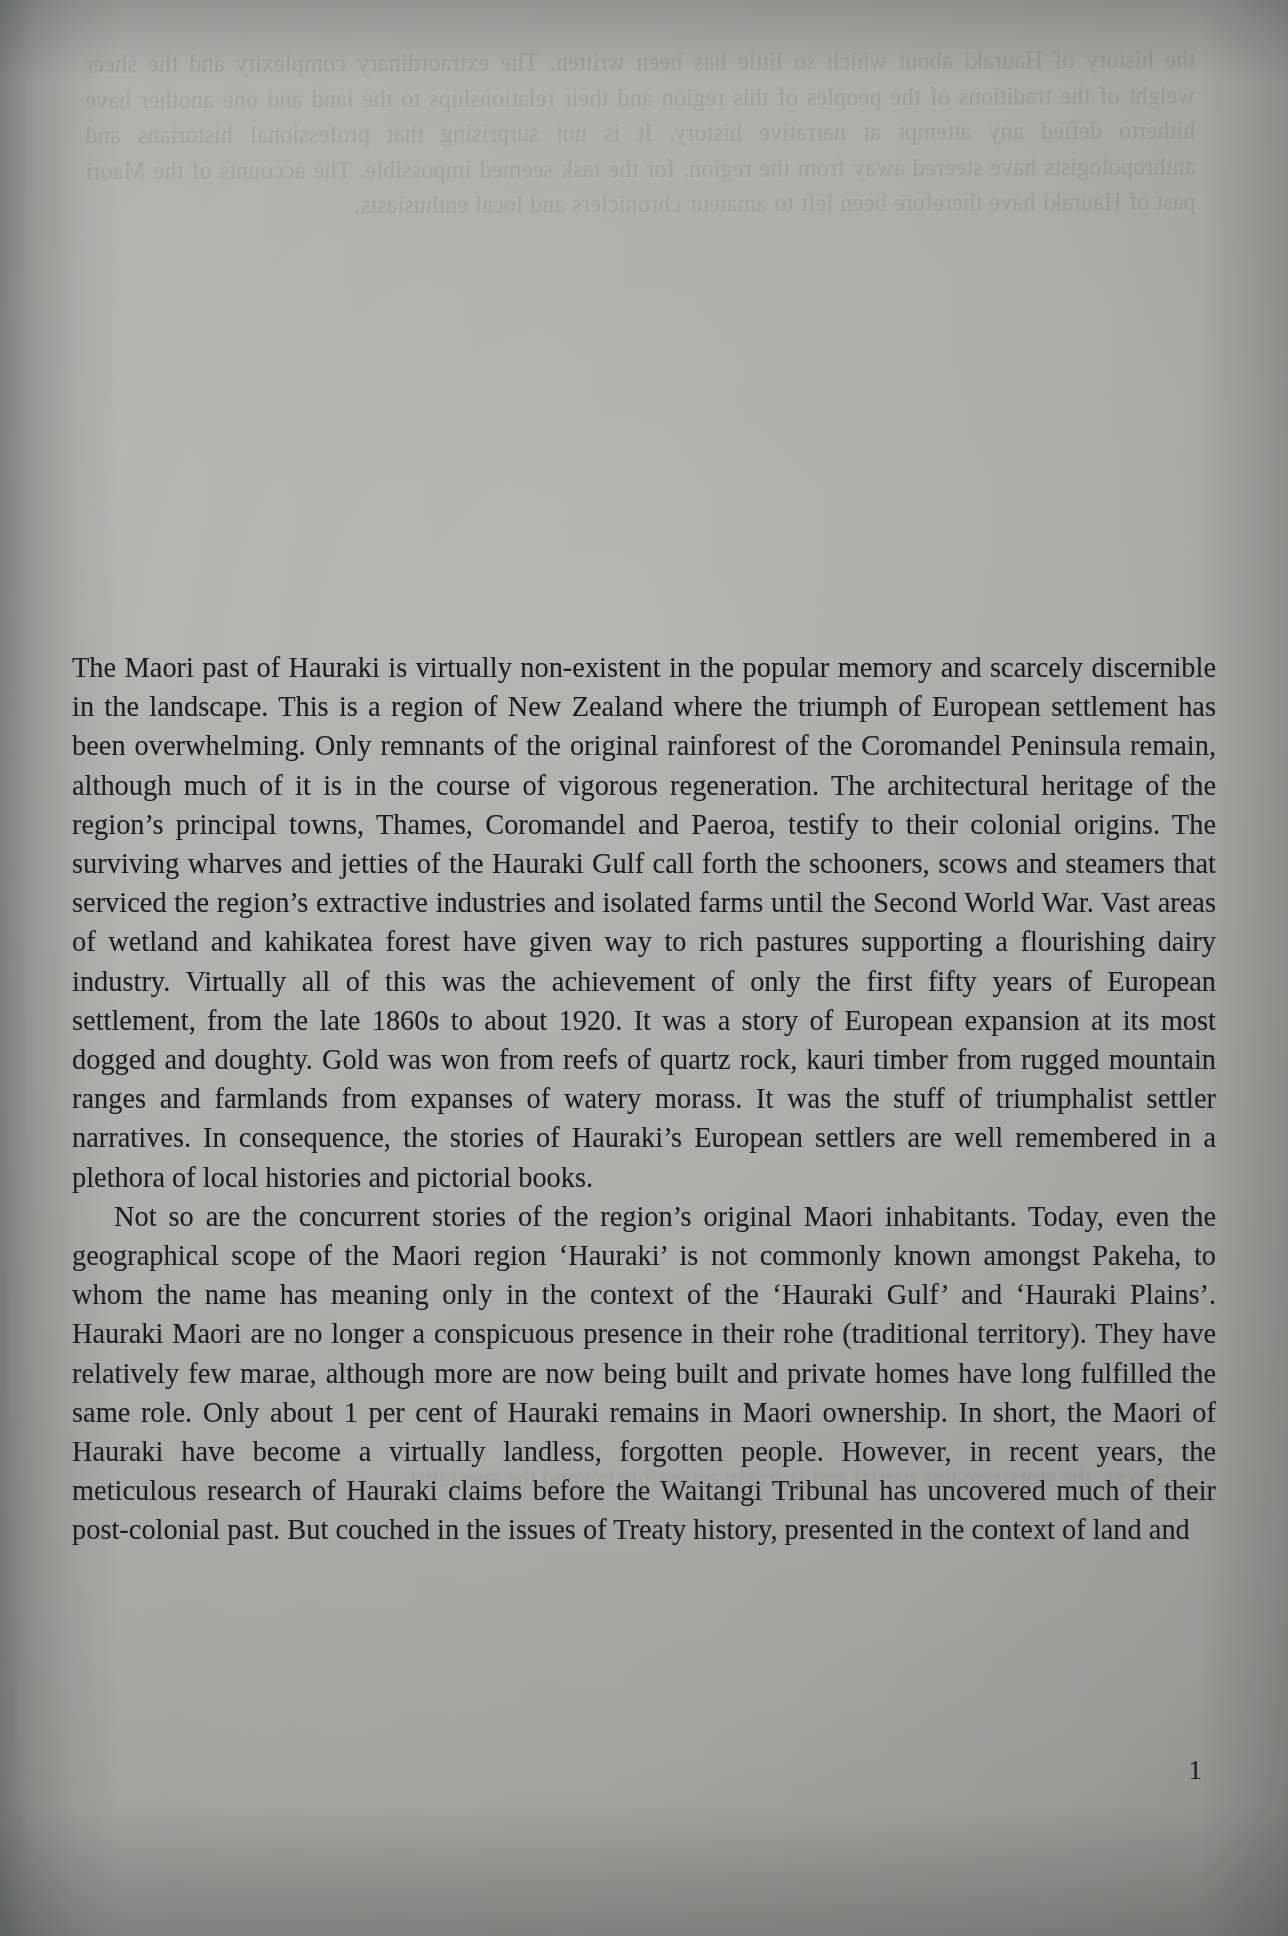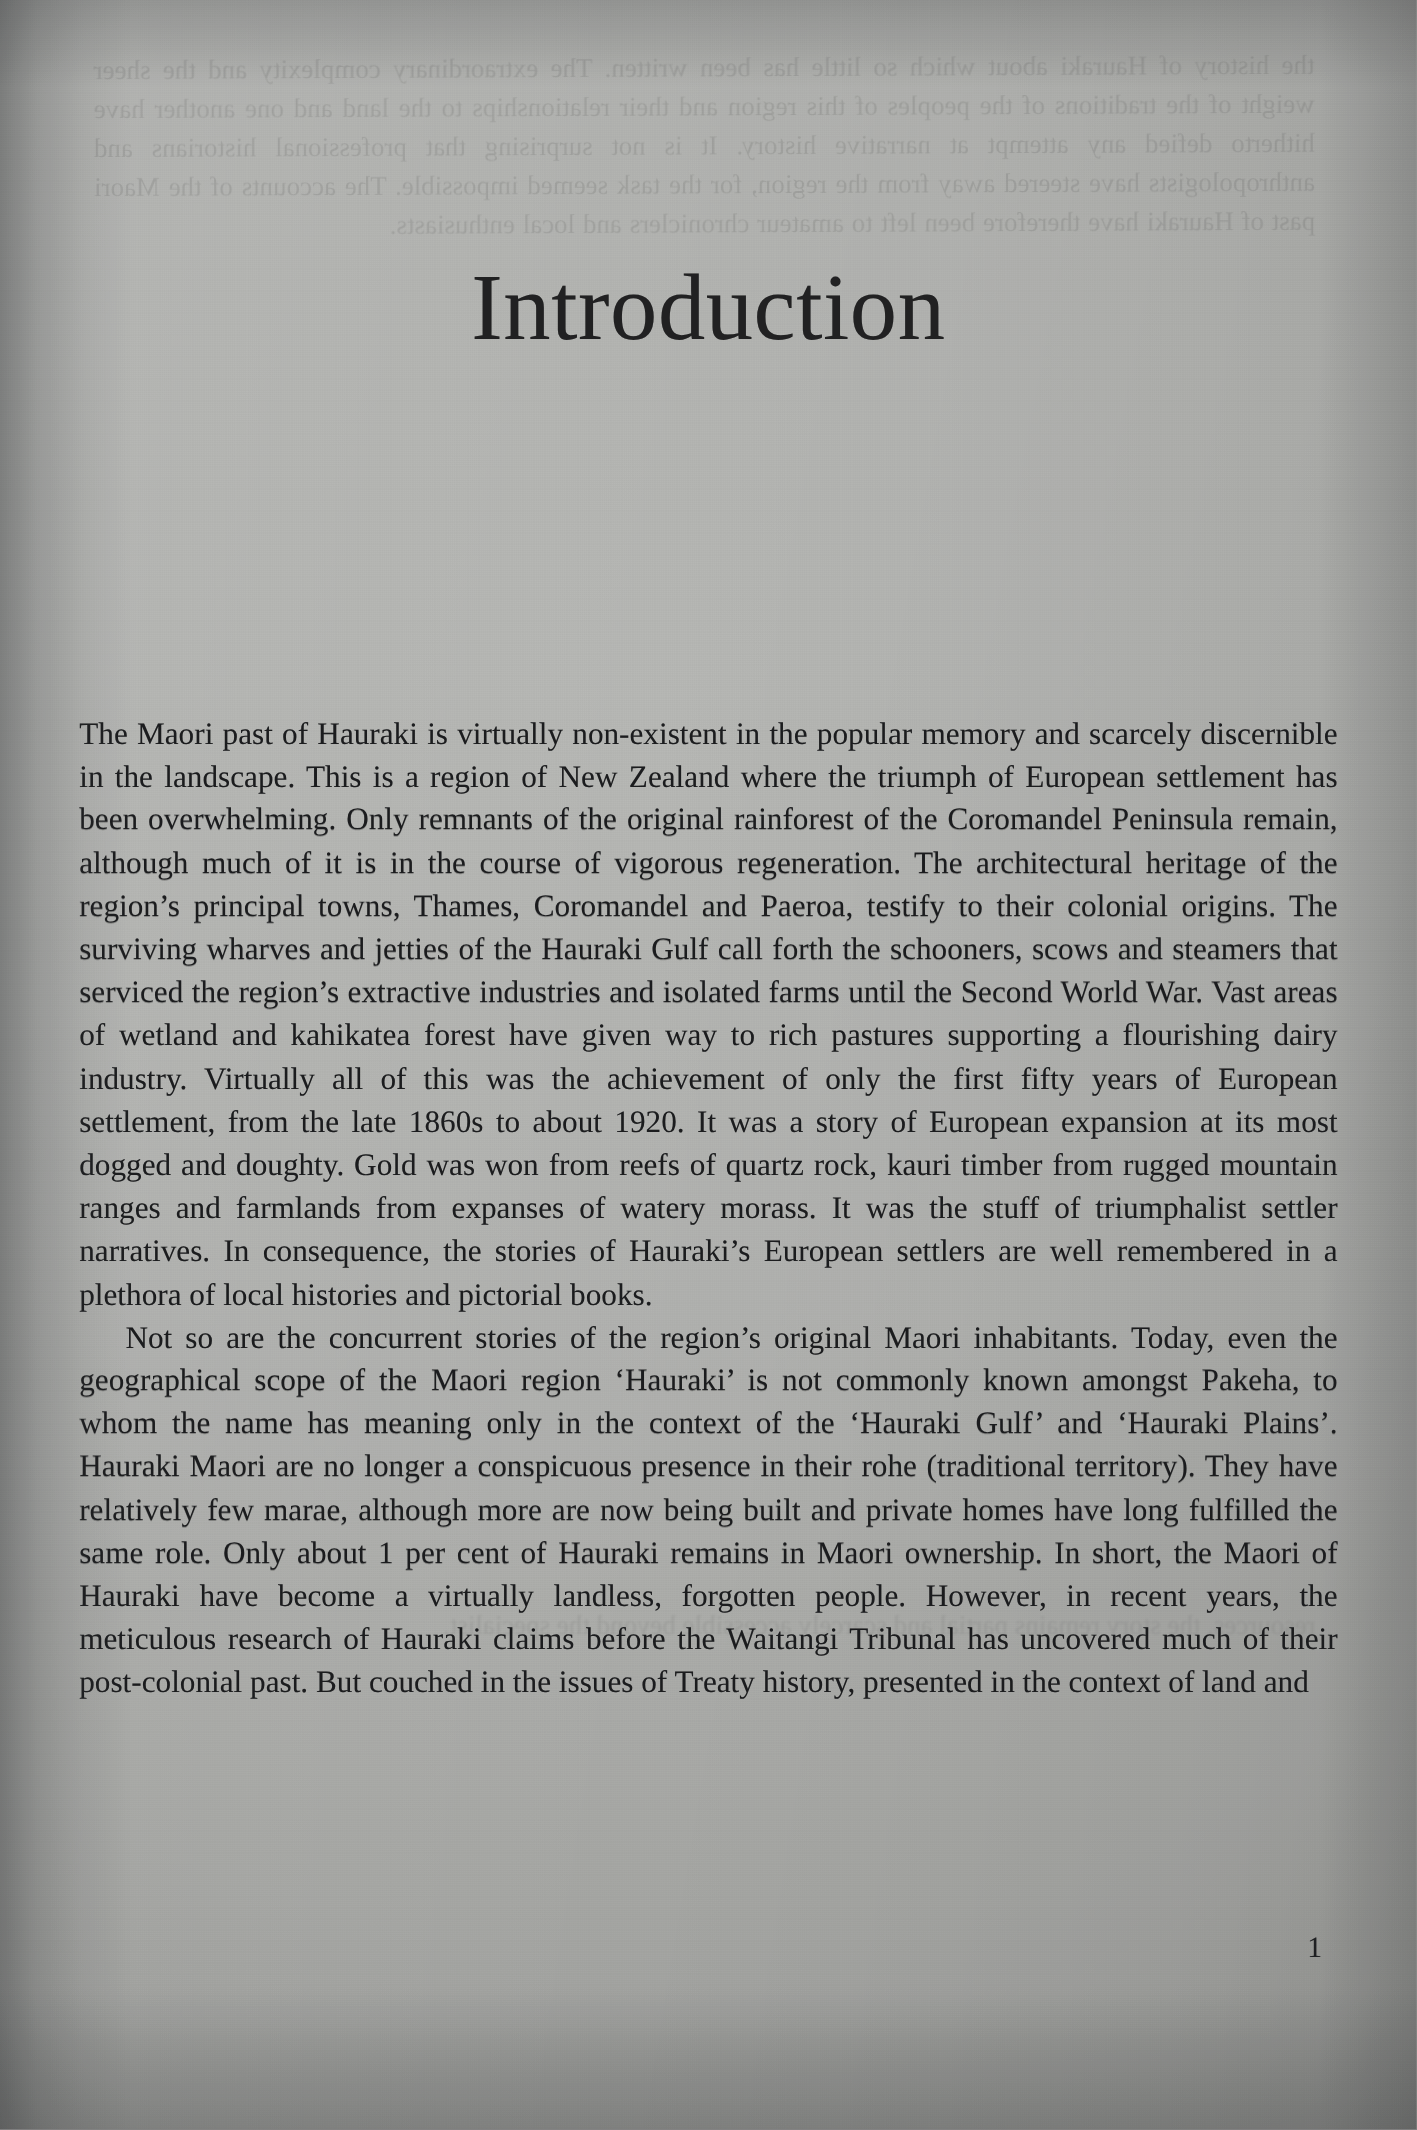--- a/index.html
+++ b/index.html
@@ -170,21 +170,20 @@
   <div class="paper-base"></div>
   <div class="paper-grain"></div>
   <div class="paper-sheen"></div>
 
   <div class="showthrough">the history of Hauraki about which so little has been written. The extraordinary complexity and the sheer weight of the traditions of the peoples of this region and their relationships to the land and one another have hitherto defied any attempt at narrative history. It is not surprising that professional historians and anthropologists have steered away from the region, for the task seemed impossible. The accounts of the Maori past of Hauraki have therefore been left to amateur chroniclers and local enthusiasts.</div>
 
   <div class="showthrough-lower">resources, the story remains partial and scarcely accessible beyond the specialist.</div>
 
   <div class="content">
 
-    <h1 class="chapter-title">Introduction</h1>
 
     <div class="body-block">
       <p class="para">The Maori past of Hauraki is virtually non-existent in the popular memory and scarcely discernible in the landscape. This is a region of New Zealand where the triumph of European settlement has been overwhelming. Only remnants of the original rainforest of the Coromandel Peninsula remain, although much of it is in the course of vigorous regeneration. The architectural heritage of the region’s principal towns, Thames, Coromandel and Paeroa, testify to their colonial origins. The surviving wharves and jetties of the Hauraki Gulf call forth the schooners, scows and steamers that serviced the region’s extractive industries and isolated farms until the Second World War. Vast areas of wetland and kahikatea forest have given way to rich pastures supporting a flourishing dairy industry. Virtually all of this was the achievement of only the first fifty years of European settlement, from the late 1860s to about 1920. It was a story of European expansion at its most dogged and doughty. Gold was won from reefs of quartz rock, kauri timber from rugged mountain ranges and farmlands from expanses of watery morass. It was the stuff of triumphalist settler narratives. In consequence, the stories of Hauraki’s European settlers are well remembered in a plethora of local histories and pictorial books.</p>
       <p class="para">Not so are the concurrent stories of the region’s original Maori inhabitants. Today, even the geographical scope of the Maori region ‘Hauraki’ is not commonly known amongst Pakeha, to whom the name has meaning only in the context of the ‘Hauraki Gulf’ and ‘Hauraki Plains’. Hauraki Maori are no longer a conspicuous presence in their rohe (traditional territory). They have relatively few marae, although more are now being built and private homes have long fulfilled the same role. Only about 1 per cent of Hauraki remains in Maori ownership. In short, the Maori of Hauraki have become a virtually landless, forgotten people. However, in recent years, the meticulous research of Hauraki claims before the Waitangi Tribunal has uncovered much of their post-colonial past. But couched in the issues of Treaty history, presented in the context of land and</p>
     </div>
 
     <div class="folio">1</div>
 
   </div>
 

